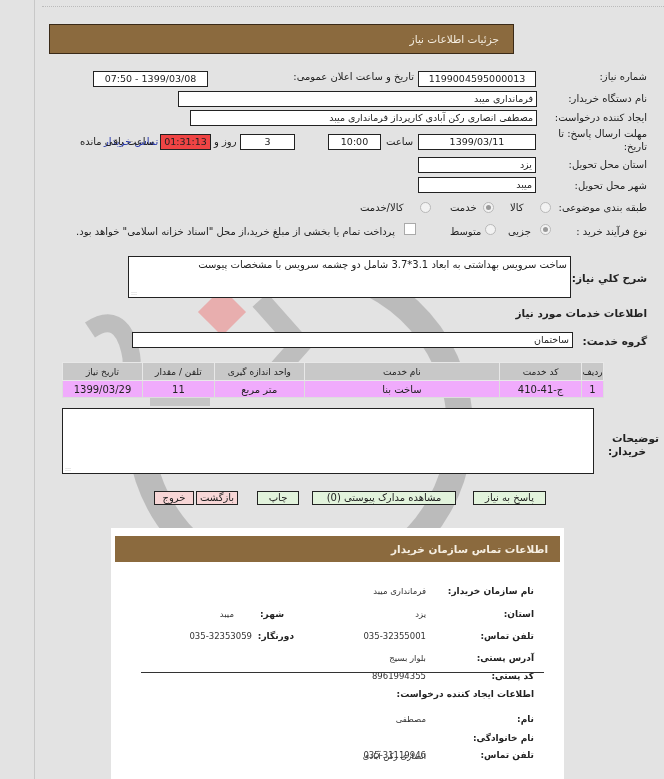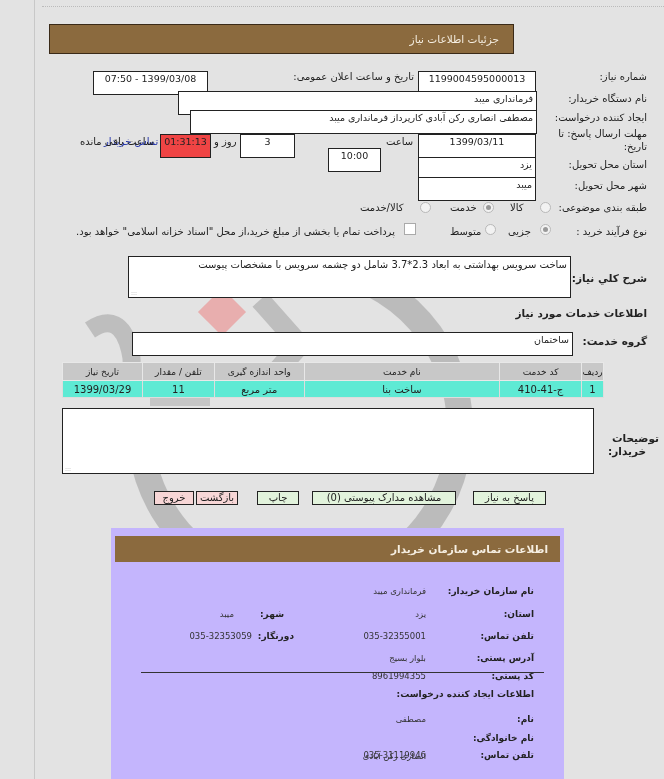--- a/index.html
+++ b/index.html
@@ -17,21 +17,21 @@
     .panel-header {
       position: absolute; left: 49px; top: 24px; width: 465px; height: 30px;
       background: #8b6a3e; border: 1px solid #3a2a18;
     }
     .panel-header span {
       position: absolute; right: 14px; top: 8px; color: #f4ede0; font-size: 10.5px;
     }
     .lbl { position: absolute; font-size: 10px; color: #222; white-space: nowrap; }
     .lbl.bold { font-weight: bold; font-size: 10.5px; }
     .field {
-      position: absolute; background: #fff; border: 1px solid #222; height: 24px;
+      position: absolute; background: #fff; border: 1px solid #222; height: 16px;
       font-size: 9.5px; line-height: 14px; padding: 0 3px; white-space: nowrap; overflow: hidden;
     }
     .field.center { text-align: center; }
     .field.timer { background: #ef4444; }
     .link { position: absolute; color: #2233aa; font-size: 10px; white-space: nowrap; cursor: pointer; }
     .radio {
       position: absolute; width: 11px; height: 11px; border-radius: 50%;
       border: 1px solid #b8b8b8; background: #f2f2f2;
     }
     .radio.on::after {
@@ -45,29 +45,29 @@
     .grip { position: absolute; left: 2px; bottom: 1px; font-size: 6px; color: #aaa; direction: ltr; }
     table.items {
       position: absolute; left: 62px; top: 362px; width: 542px; border-collapse: collapse;
       background: #f2f2f2; border: 1px solid #ccc;
     }
     table.items th {
       background: #c8c8c8; font-weight: bold; font-size: 9px; height: 18px; color: #222;
       border: 1px solid #e8e8e8; font-weight: normal;
     }
     table.items td {
-      font-size: 10px; height: 17px; text-align: center; border: 1px solid #ddd; background: #5eead4;
+      font-size: 10px; height: 17px; text-align: center; border: 1px solid #ddd; background: #f0abfc;
     }
     .btn {
       position: absolute; height: 14px; font-size: 10px; line-height: 12px; text-align: center;
       border: 1px solid #222; cursor: pointer; white-space: nowrap;
     }
     .btn.green { background: #e2f3dc; }
     .btn.pink { background: #f7d6d6; }
-    .contact-card { position: absolute; left: 111px; top: 528px; width: 453px; height: 251px; background: #c4b5fd; }
+    .contact-card { position: absolute; left: 111px; top: 528px; width: 453px; height: 251px; background: #ffffff; }
     .contact-header {
       position: absolute; left: 4px; top: 8px; width: 445px; height: 26px; background: #8b6a3e;
     }
     .contact-header span { position: absolute; right: 12px; top: 7px; color: #f6efe2; font-size: 10.5px; font-weight: bold; }
     .cl { position: absolute; font-size: 9px; color: #222; white-space: nowrap; font-weight: bold; }
     .cv { position: absolute; font-size: 8.5px; color: #333; white-space: nowrap; }
     .hr { position: absolute; left: 30px; width: 403px; height: 1px; background: #333; }
     .watermark { position: absolute; pointer-events: none; }
   </style>
 </head>
@@ -97,21 +97,21 @@
 <div class="field" style="left:178px;top:91px;width:359px;">فرمانداری میبد</div>
 
 <span class="lbl" style="right:17px;top:112px;">ایجاد کننده درخواست:</span>
 <div class="field" style="left:190px;top:110px;width:347px;">مصطفی انصاری رکن آبادی کارپرداز فرمانداری میبد</div>
 <span class="link" style="left:104px;top:112px;margin-top:24px;">اطلاعات تماس خریدار</span>
 
 <span class="lbl" style="right:17px;top:128px;">مهلت ارسال پاسخ: تا</span>
 <span class="lbl" style="right:17px;top:141px;">تاریخ:</span>
 <div class="field center" style="left:418px;top:134px;width:118px;">1399/03/11</div>
 <span class="lbl" style="left:386px;top:136px;">ساعت</span>
-<div class="field center" style="left:328px;top:148px;width:53px;">10:00</div>
+<div class="field center" style="left:328px;top:134px;width:53px;">10:00</div>
 <div class="field center" style="left:240px;top:134px;width:55px;">3</div>
 <span class="lbl" style="left:214px;top:136px;">روز و</span>
 <div class="field center timer" style="left:160px;top:134px;width:51px;">01:31:13</div>
 <span class="lbl" style="left:80px;top:136px;">ساعت باقی مانده</span>
 
 <span class="lbl" style="right:17px;top:159px;">استان محل تحویل:</span>
 <div class="field" style="left:418px;top:157px;width:118px;">یزد</div>
 
 <span class="lbl" style="right:17px;top:180px;">شهر محل تحویل:</span>
 <div class="field" style="left:418px;top:177px;width:118px;">میبد</div>
@@ -127,21 +127,21 @@
 <span class="lbl" style="right:17px;top:226px;">نوع فرآیند خرید :</span>
 <span class="radio on" style="left:540px;top:224px;"></span>
 <span class="lbl" style="left:508px;top:226px;">جزیی</span>
 <span class="radio" style="left:485px;top:224px;"></span>
 <span class="lbl" style="left:450px;top:226px;">متوسط</span>
 <span class="checkbox" style="left:404px;top:223px;"></span>
 <span class="lbl" style="left:76px;top:226px;">پرداخت تمام یا بخشی از مبلغ خرید،از محل "اسناد خزانه اسلامی" خواهد بود.</span>
 
 <span class="lbl bold" style="right:17px;top:272px;padding-left:44px;">شرح کلي نياز:</span>
 <div class="textarea" style="left:128px;top:256px;width:443px;height:42px;">
-  <span>ساخت سرویس بهداشتی به ابعاد 2.3*3.7 شامل دو چشمه سرویس با مشخصات پیوست</span>
+  <span>ساخت سرویس بهداشتی به ابعاد 3.1*3.7 شامل دو چشمه سرویس با مشخصات پیوست</span>
   <span class="grip">:::</span>
 </div>
 
 <span class="lbl bold" style="right:17px;top:307px;">اطلاعات خدمات مورد نیاز</span>
 
 <span class="lbl bold" style="right:17px;top:335px;">گروه خدمت:</span>
 <div class="field" style="left:132px;top:332px;width:441px;">ساختمان</div>
 
 <table class="items">
   <thead>

